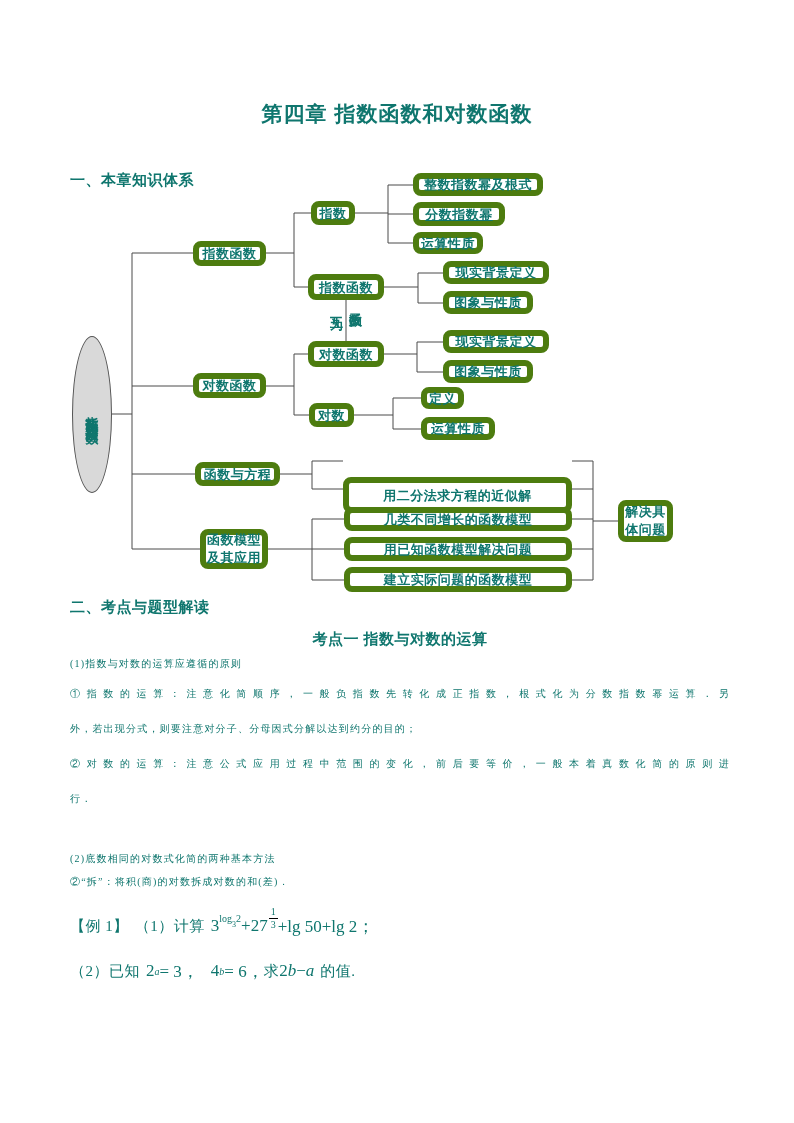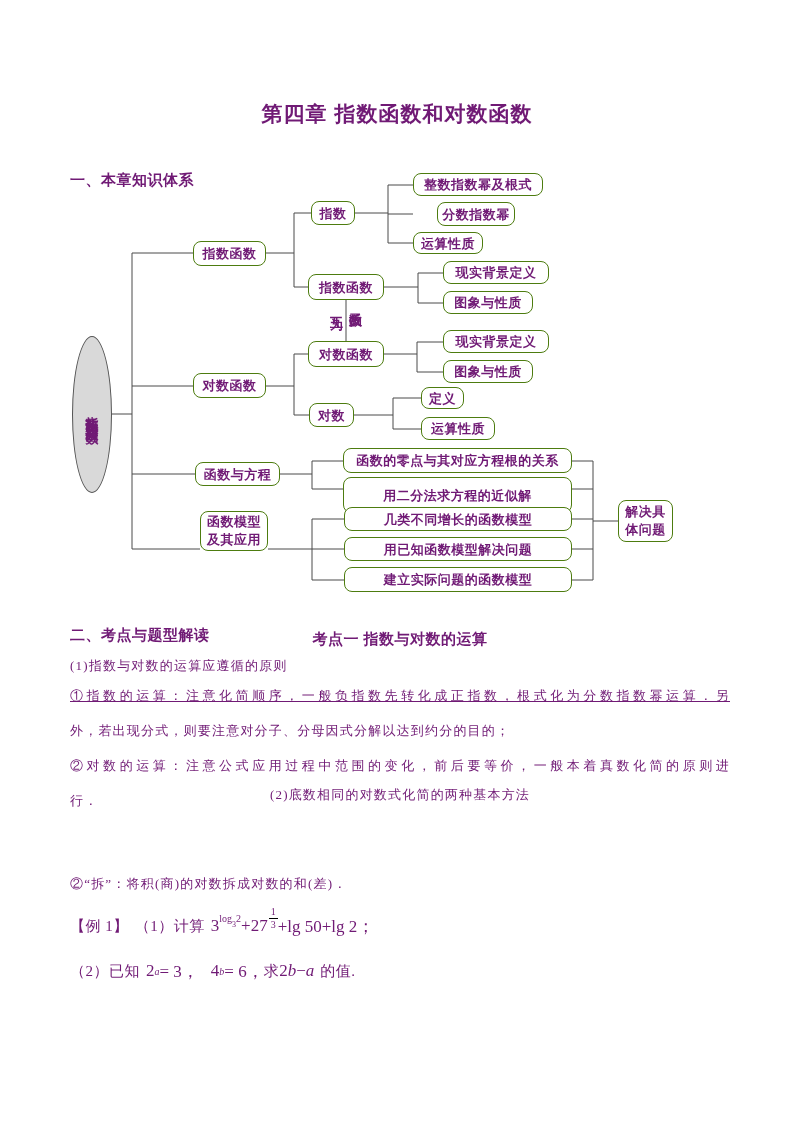--- a/index.html
+++ b/index.html
@@ -1,27 +1,27 @@
 <!DOCTYPE html>
 <html><head>
 <meta charset="utf-8">
 <style>
   html,body{margin:0;padding:0;background:#fff;}
   #page{position:relative;width:794px;height:1123px;background:#fff;overflow:hidden;
-        font-family:"Liberation Serif",serif;color:#701a75;}
+        font-family:"Liberation Serif",serif;color:#0f766e;}
   .title{position:absolute;top:100px;left:0;width:794px;text-align:center;
          font-family:"Liberation Sans",sans-serif;font-weight:bold;font-size:21px;letter-spacing:1px;}
   .h2{position:absolute;left:70px;font-family:"Liberation Sans",sans-serif;
       font-weight:bold;font-size:15px;letter-spacing:0.5px;}
   .topic{position:absolute;top:630px;left:70px;width:660px;text-align:center;
          font-family:"Liberation Sans",sans-serif;font-weight:bold;font-size:15px;letter-spacing:0.5px;}
-  .bline{position:absolute;left:70px;width:660px;font-size:13px;letter-spacing:1.2px;white-space:nowrap;}
+  .bline{position:absolute;left:70px;width:660px;font-size:10px;letter-spacing:1.2px;white-space:nowrap;}
   .jline{white-space:normal;text-align:justify;text-align-last:justify;}
   svg.wires{position:absolute;top:0;left:0;}
-  .dbox{position:absolute;box-sizing:border-box;border:1px solid #4d7c0f;border-radius:8px;
+  .dbox{position:absolute;box-sizing:border-box;border:6px solid #4d7c0f;border-radius:8px;
         background:#fff;display:flex;align-items:center;justify-content:center;
         font-weight:bold;font-size:13px;letter-spacing:0.5px;white-space:nowrap;line-height:1;}
   .dbox.two{flex-direction:column;line-height:1.35;}
   .ellipse{position:absolute;box-sizing:border-box;border:1px solid #555;border-radius:50%;
            background:#d9d9d9;display:flex;align-items:center;justify-content:center;
            font-weight:bold;font-size:13px;}
   .vtext{writing-mode:vertical-rl;text-orientation:upright;letter-spacing:2px;line-height:1;}
   .vlabel{position:absolute;font-weight:bold;font-size:13px;writing-mode:vertical-rl;
           text-orientation:upright;line-height:1;letter-spacing:1px;}
   .mline{position:absolute;left:70px;font-size:15px;letter-spacing:0.5px;display:flex;align-items:center;}
@@ -98,63 +98,62 @@
     </g>
   </svg>
 
   <div class="ellipse" style="left:72px;top:336px;width:40px;height:157px;">
     <span class="vtext">指数函数与对数函数</span>
   </div>
 
   <div class="dbox" style="left:193px;top:241px;width:73px;height:25px;">指数函数</div>
   <div class="dbox" style="left:193px;top:373px;width:73px;height:25px;">对数函数</div>
   <div class="dbox" style="left:195px;top:462px;width:85px;height:24px;">函数与方程</div>
-  <div class="dbox two" style="left:200px;top:511px;width:68px;height:40px;">
+  <div class="dbox two" style="left:200px;top:529px;width:68px;height:40px;">
     <span>函数模型</span>
     <span>及其应用</span>
   </div>
 
   <div class="dbox" style="left:311px;top:201px;width:44px;height:24px;">指数</div>
   <div class="dbox" style="left:308px;top:274px;width:76px;height:26px;">指数函数</div>
   <div class="dbox" style="left:308px;top:341px;width:76px;height:26px;">对数函数</div>
   <div class="dbox" style="left:309px;top:403px;width:45px;height:24px;">对数</div>
 
   <div class="vlabel" style="left:330px;top:306px;">互为</div>
   <div class="vlabel" style="left:349px;top:302px;">反函数</div>
 
   <div class="dbox" style="left:413px;top:173px;width:130px;height:23px;">整数指数幂及根式</div>
-  <div class="dbox" style="left:437px;top:202px;width:78px;height:24px;">分数指数幂</div>
+  <div class="dbox" style="left:413px;top:202px;width:92px;height:24px;text-decoration:underline;">分数指数幂</div>
   <div class="dbox" style="left:413px;top:232px;width:70px;height:22px;">运算性质</div>
   <div class="dbox" style="left:443px;top:261px;width:106px;height:23px;">现实背景定义</div>
   <div class="dbox" style="left:443px;top:291px;width:90px;height:23px;">图象与性质</div>
   <div class="dbox" style="left:443px;top:330px;width:106px;height:23px;">现实背景定义</div>
   <div class="dbox" style="left:443px;top:360px;width:90px;height:23px;">图象与性质</div>
   <div class="dbox" style="left:421px;top:387px;width:43px;height:22px;">定义</div>
   <div class="dbox" style="left:421px;top:417px;width:74px;height:23px;">运算性质</div>
 
-  <div class="dbox" style="left:343px;top:448px;width:229px;height:25px;">函数的零点与其对应方程根的关系</div>
   <div class="dbox" style="left:343px;top:477px;width:229px;height:36px;">用二分法求方程的近似解</div>
   <div class="dbox" style="left:344px;top:507px;width:228px;height:24px;">几类不同增长的函数模型</div>
   <div class="dbox" style="left:344px;top:537px;width:228px;height:24px;">用已知函数模型解决问题</div>
   <div class="dbox" style="left:344px;top:567px;width:228px;height:25px;">建立实际问题的函数模型</div>
 
   <div class="dbox two" style="left:618px;top:500px;width:55px;height:42px;">
     <span>解决具</span>
     <span>体问题</span>
   </div>
 
-  <div class="h2" style="top:598px;margin-top:28px;">二、考点与题型解读</div>
+  <div class="h2" style="top:598px;">二、考点与题型解读</div>
   <div class="topic">考点一 指数与对数的运算</div>
 
   <div class="bline" style="top:657px;">(1)指数与对数的运算应遵循的原则</div>
-  <div class="bline jline" style="top:687px;text-decoration:underline;">①指数的运算：注意化简顺序，一般负指数先转化成正指数，根式化为分数指数幂运算．另</div>
+  <div class="bline jline" style="top:687px;">①指数的运算：注意化简顺序，一般负指数先转化成正指数，根式化为分数指数幂运算．另</div>
   <div class="bline" style="top:722px;">外，若出现分式，则要注意对分子、分母因式分解以达到约分的目的；</div>
   <div class="bline jline" style="top:757px;">②对数的运算：注意公式应用过程中范围的变化，前后要等价，一般本着真数化简的原则进</div>
   <div class="bline" style="top:792px;">行．</div>
-  <div class="bline" style="top:786px;text-align:center;">(2)底数相同的对数式化简的两种基本方法</div>
+  <div class="bline" style="top:852px;">(2)底数相同的对数式化简的两种基本方法</div>
   <div class="bline" style="top:875px;">②“拆”：将积(商)的对数拆成对数的和(差)．</div>
 
   <div class="mline" style="top:905px;height:42px;">
     <span>【例 1】</span>
     <span class="gap-s"></span>
     <span>（1）计算</span>
     <span class="gap-s"></span>
     <span class="math">
         <span>3</span>
         <span class="expsup"><span>log</span><sub>3</sub><span>2</span></span>

